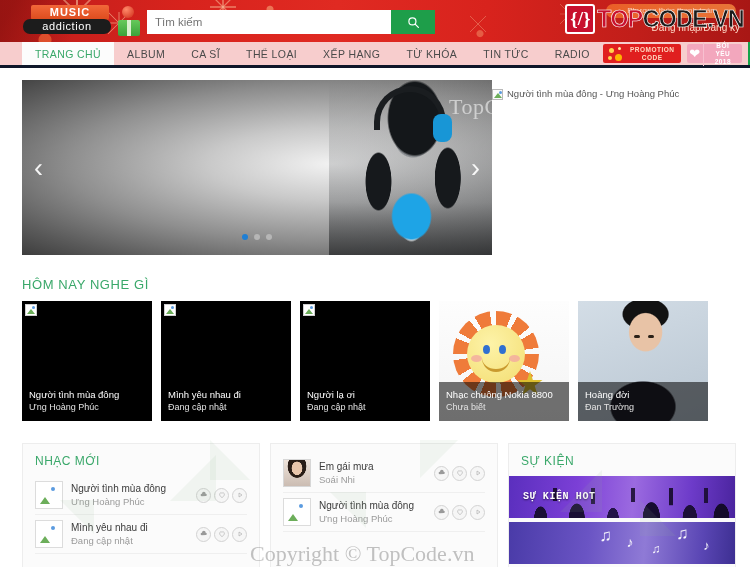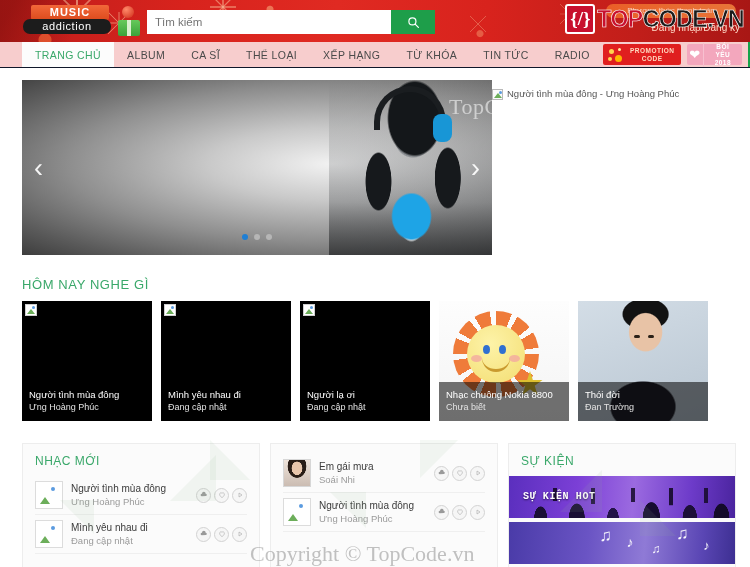--- a/index.html
+++ b/index.html
@@ -92,21 +92,21 @@
   .promo-ribbon{
     position:absolute;right:14px;top:4px;width:130px;height:14px;border-radius:7px;
     background:linear-gradient(90deg,#f06a2a,#f3863f);opacity:.85;z-index:2;
   }
   .promo-ribbon span{display:block;color:#ffe7d6;font-size:8px;text-align:center;line-height:14px;}
 
   
   .navbar{
     position:relative; height:26px; background:#f7cdcd;
     display:flex; align-items:stretch; padding-left:22px;
-    border-bottom:1px solid #0f172a;
+    border-bottom:3px solid #0f172a;
   }
   .nav-item{
     display:flex;align-items:center;padding:0 13px;
     font-size:10.5px;color:#4a4a4a;letter-spacing:.4px;cursor:pointer;white-space:nowrap;
   }
   .nav-item.active{background:#fcfcfc;color:#3aa86a;}
   .badge-promo{
     display:flex;align-items:center;margin:2px 0;background:#e01f1f;border-radius:2px;
     padding:0 0 0 4px;cursor:pointer;
   }
@@ -451,21 +451,21 @@
           <div class="t">Nhạc chuông Nokia 8800</div>
           <div class="a">Chưa biết</div>
         </div>
       </div>
       <div class="card c5">
         <div class="singer">
           <span class="eye l"></span>
           <span class="eye r"></span>
         </div>
         <div class="cap">
-          <div class="t">Thói đời</div>
+          <div class="t">Hoàng đời</div>
           <div class="a">Đan Trường</div>
         </div>
       </div>
     </div>
 
     <div class="panels">
 
       <div class="panel p1">
         <div class="ptitle">NHẠC MỚI</div>
 

